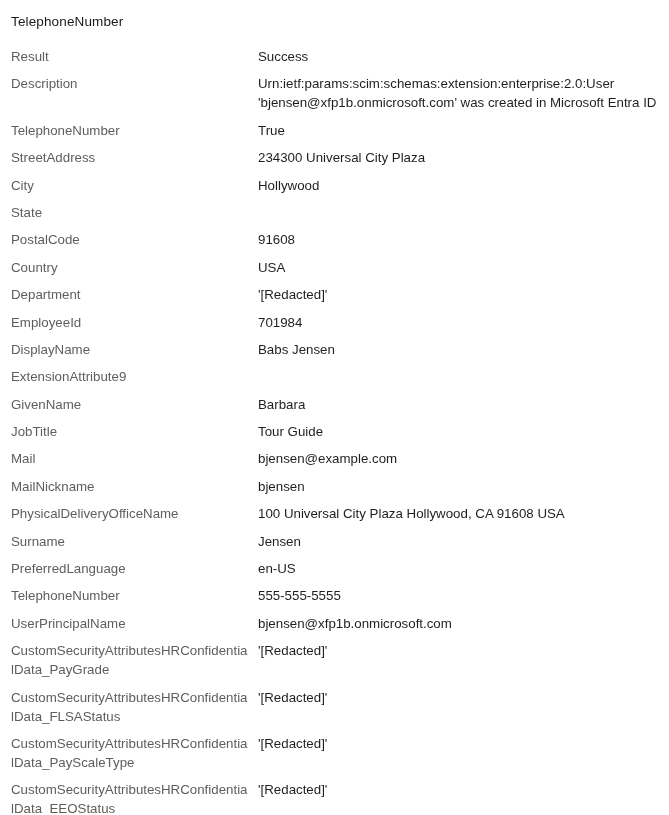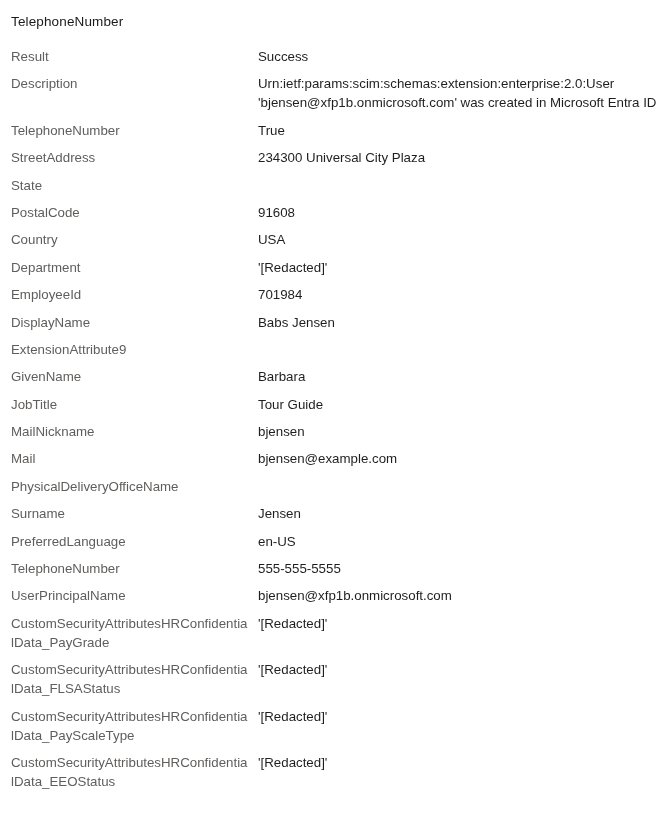--- a/index.html
+++ b/index.html
@@ -77,20 +77,24 @@
       </div>
       <div class="prop-row">
         <div class="prop-label">TelephoneNumber</div>
         <div class="prop-value">True</div>
       </div>
       <div class="prop-row">
         <div class="prop-label">StreetAddress</div>
         <div class="prop-value">234300 Universal City Plaza</div>
       </div>
       <div class="prop-row">
+        <div class="prop-label">City</div>
+        <div class="prop-value">Hollywood</div>
+      </div>
+      <div class="prop-row">
         <div class="prop-label">State</div>
       </div>
       <div class="prop-row">
         <div class="prop-label">PostalCode</div>
         <div class="prop-value">91608</div>
       </div>
       <div class="prop-row">
         <div class="prop-label">Country</div>
         <div class="prop-value">USA</div>
       </div>
@@ -111,29 +115,30 @@
       </div>
       <div class="prop-row">
         <div class="prop-label">GivenName</div>
         <div class="prop-value">Barbara</div>
       </div>
       <div class="prop-row">
         <div class="prop-label">JobTitle</div>
         <div class="prop-value">Tour Guide</div>
       </div>
       <div class="prop-row">
+        <div class="prop-label">Mail</div>
+        <div class="prop-value">bjensen@example.com</div>
+      </div>
+      <div class="prop-row">
         <div class="prop-label">MailNickname</div>
         <div class="prop-value">bjensen</div>
       </div>
       <div class="prop-row">
-        <div class="prop-label">Mail</div>
-        <div class="prop-value">bjensen@example.com</div>
-      </div>
-      <div class="prop-row">
         <div class="prop-label">PhysicalDeliveryOfficeName</div>
+        <div class="prop-value">100 Universal City Plaza Hollywood, CA 91608 USA</div>
       </div>
       <div class="prop-row">
         <div class="prop-label">Surname</div>
         <div class="prop-value">Jensen</div>
       </div>
       <div class="prop-row">
         <div class="prop-label">PreferredLanguage</div>
         <div class="prop-value">en-US</div>
       </div>
       <div class="prop-row">

